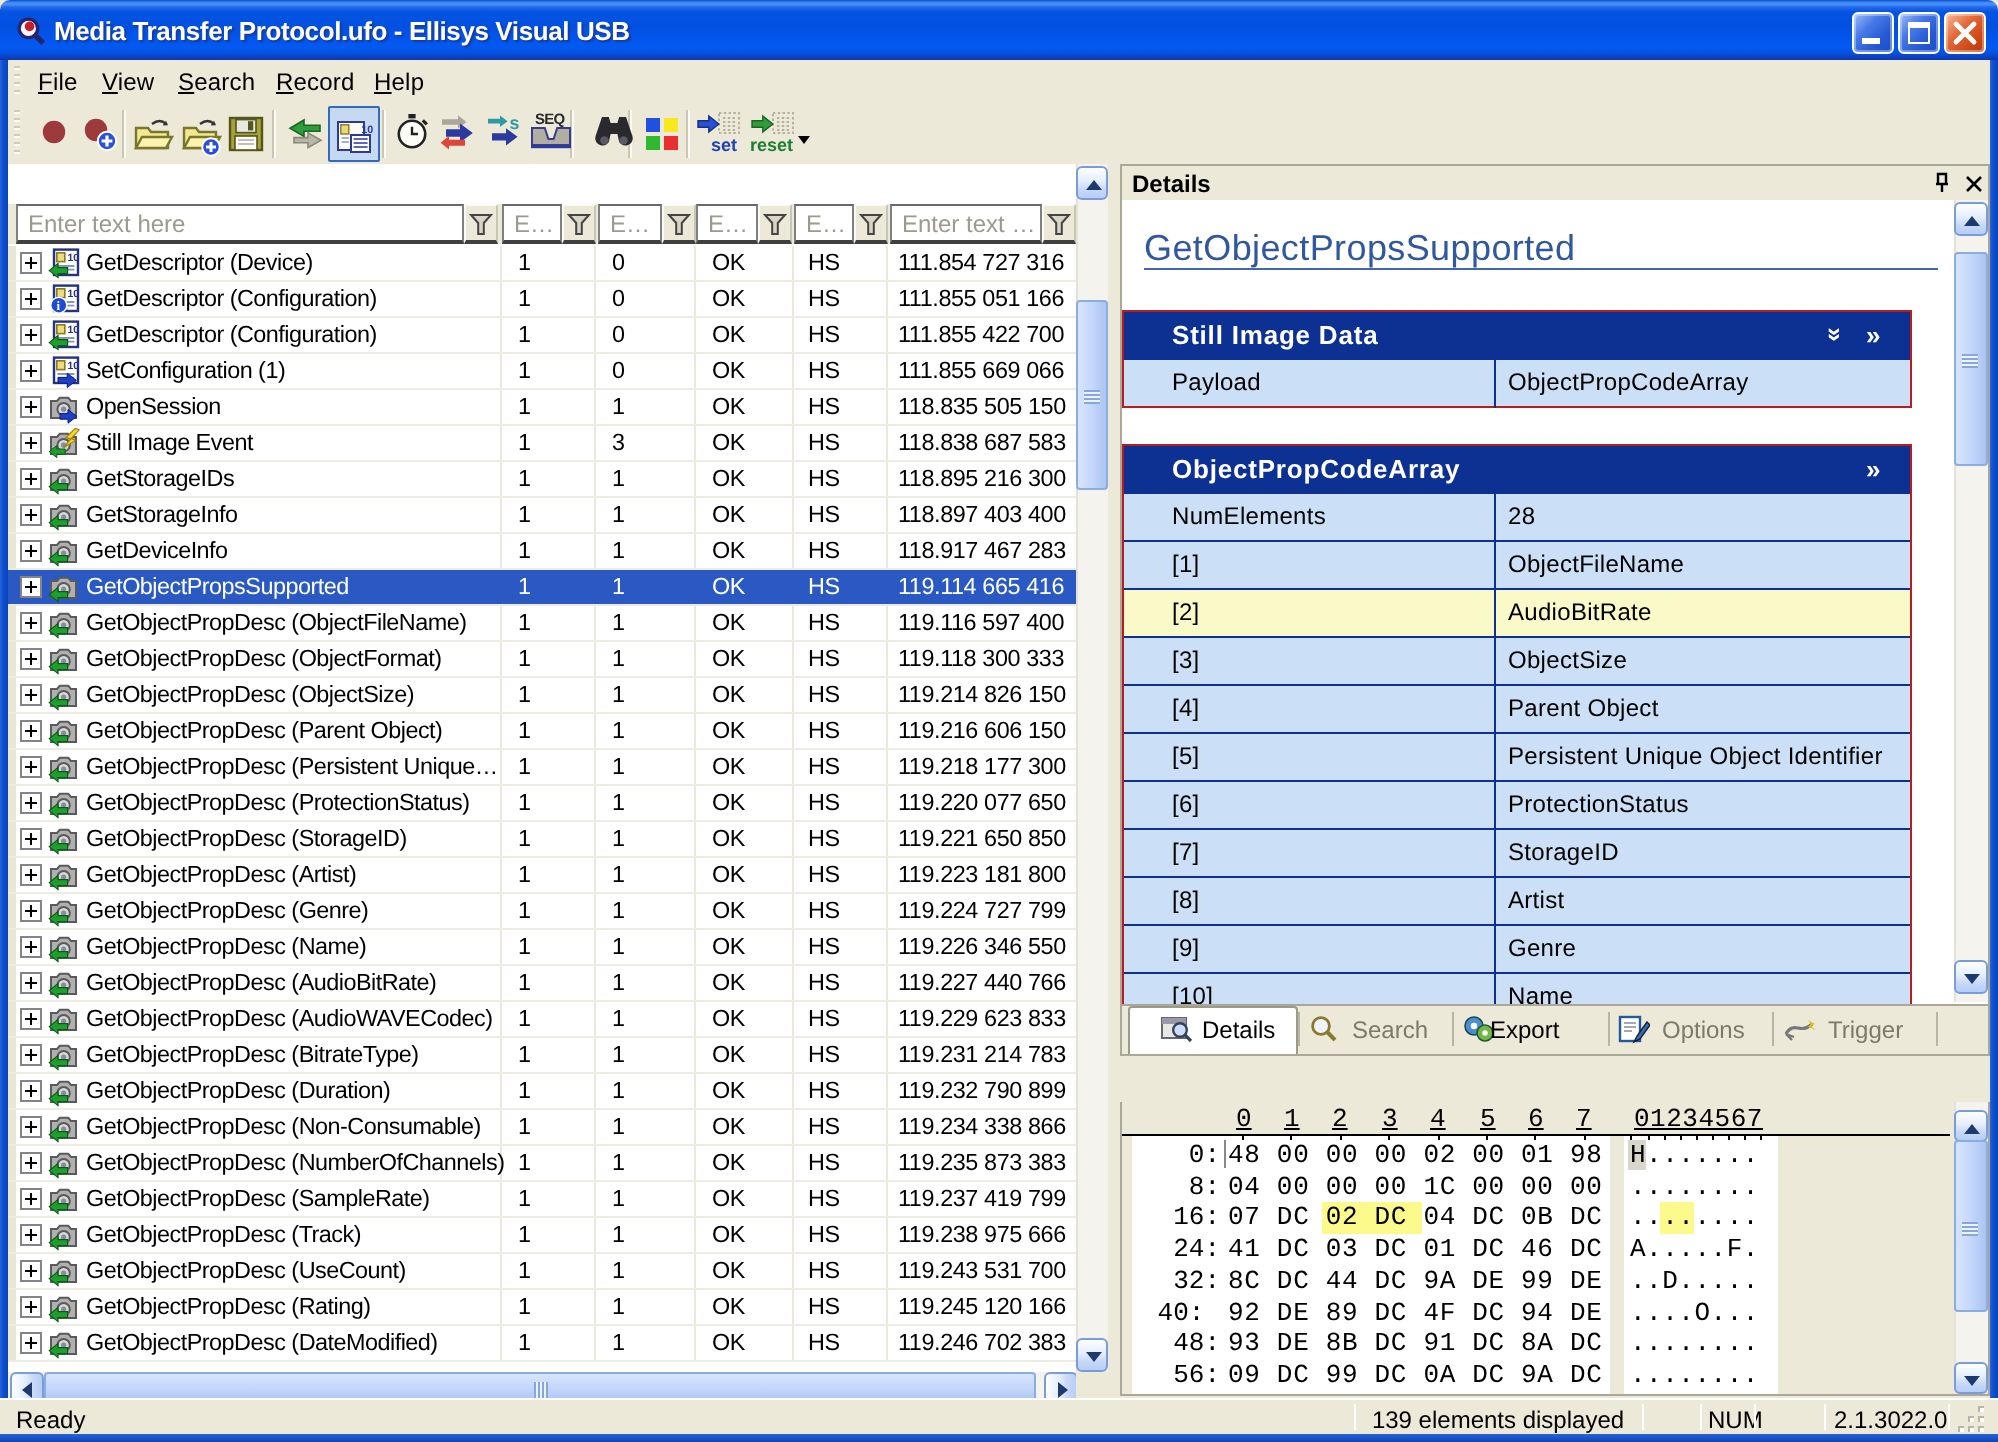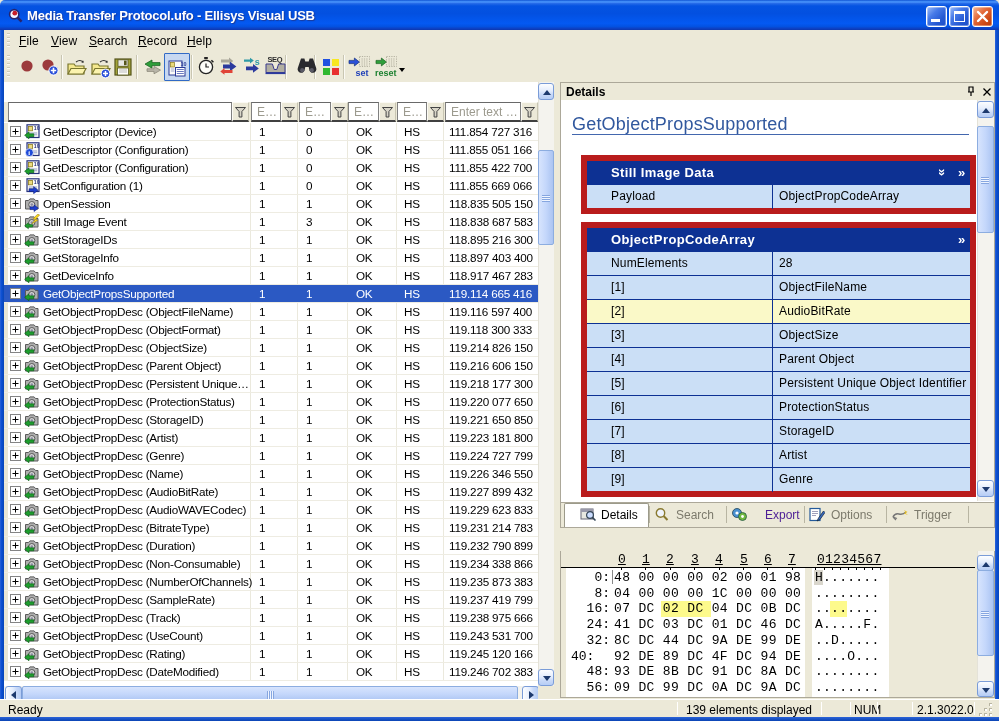--- a/index.html
+++ b/index.html
@@ -61,21 +61,21 @@
 .grip3{position:absolute;left:3px;width:8px;height:7px;
  background:repeating-linear-gradient(180deg,#86a6e0 0 1px,#eef4ff 1px 2px);}
 .grip3h{position:absolute;top:4px;width:7px;height:8px;
  background:repeating-linear-gradient(90deg,#86a6e0 0 1px,#eef4ff 1px 2px);}
 
 .panehead{background:#ece9d8;border:1px solid #aca899;}
 .phtxt{font-size:12px;font-weight:bold;color:#000;}
 #dcontent{left:560px;top:100px;width:435px;height:403px;background:#fff;border:1px solid #aca899;border-top:none;overflow:hidden;}
 #dheading{left:11px;top:14px;font-size:18px;color:#31589e;letter-spacing:.2px;}
 #drule{left:11px;top:34px;width:397px;height:1px;background:#4367ae;}
-.dtbl{left:20px;width:395px;border:6px solid #b91c1c;}
+.dtbl{left:0;width:395px;border:1px solid #b91c1c;}
 .dthead{position:relative;height:23px;background:#0d3193;color:#fff;font-weight:bold;font-size:13px;letter-spacing:.4px;line-height:23px;padding-left:24px;}
 .dtrow{position:relative;height:24px;background:#cbdff6;border-top:1px solid #0d3193;font-size:12px;line-height:23px;color:#000;letter-spacing:.15px;}
 .dtrow.yel{background:#faf9c8;}
 .dtrow .c1{position:absolute;left:24px;top:0;}
 .dtrow .c2{position:absolute;left:192px;top:0;}
 .dtrow .cdiv{position:absolute;left:185px;top:0;width:1px;height:24px;background:#0d3193;}
 .chev{position:absolute;color:#fff;font-weight:bold;font-size:13px;}
 
 #dtabs{left:560px;top:503px;width:435px;height:25px;background:#ece9d8;border:1px solid #aca899;border-top:none;}
 .tab{top:1px;height:23px;font-size:12px;color:#7c7a6c;}
@@ -243,20 +243,21 @@
 <path d="M16.5 5h6M16.5 7h6M16.5 9h6M16.5 11h6" stroke="#b4b1a0" stroke-width="1" stroke-dasharray="1.2 1.2"></path>
 <path d="M4 6.4 h5.4 v-2.4 l5 4 -5 4 v-2.4 h-5.4 z" fill="#2e9e3a" stroke="#1c6424" stroke-width=".7"></path>
 <text x="3" y="21.5" font-size="9" font-weight="bold" font-family="Liberation Sans" fill="#1c8030">reset</text>
 </svg>
       </div>
       <div class="abs" style="left:395px;top:16px;width:0;height:0;border-left:3.5px solid transparent;border-right:3.5px solid transparent;border-top:4px solid #000"></div>
     </div>
 <div class="abs" id="lpane">
 <div class="abs" id="lfilter">
         <div class="abs fbox" style="left:4px;width:224px"></div>
+        <div class="abs ftxt" style="left:10px;width:216px">Enter text here</div>
         <div class="abs fbtn" style="left:228px">
           <div class="abs" style="left:1px;top:2px">
             <svg width="13" height="14" viewBox="0 0 13 14">
               <path d="M1.5 2.5 h10 l-3.6 4 v5.5 h-2.8 v-5.5 z" fill="#d8d5c8" stroke="#444" stroke-width="1"></path>
             </svg>
           </div>
         </div>
         <div class="abs fbox" style="left:247px;width:30px"></div>
         <div class="abs ftxt" style="left:253px;width:22px">E…</div>
         <div class="abs fbtn" style="left:277px">
@@ -789,21 +790,21 @@
 <circle cx="7.8" cy="8.6" r="3.1" fill="#d8d8d8" stroke="#5a5a5a" stroke-width="1"></circle>
 <circle cx="7.8" cy="8.6" r="1.3" fill="#8a8aa0"></circle>
               <path d="M0.6 11.3 l4.4-3.5 v2 h4.8 v3 h-4.8 v2 z" fill="#1e9e2e" stroke="#0a5c14" stroke-width=".6"></path>
             </svg>
           </div>
           <div class="abs rtxt" style="left:39px">GetObjectPropDesc (AudioBitRate)</div>
           <div class="abs rtxt" style="left:255px">1</div>
           <div class="abs rtxt" style="left:302px">1</div>
           <div class="abs rtxt" style="left:352px">OK</div>
           <div class="abs rtxt" style="left:400px">HS</div>
-          <div class="abs rtxt" style="left:445px;letter-spacing:-0.2px">119.227 899 432</div>
+          <div class="abs rtxt" style="left:445px;letter-spacing:-0.2px">119.227 440 766</div>
         </div>
         <div class="abs lrow" style="top:378px">
           <div class="abs gut"></div>
           <div class="abs pbox">
             <svg width="11" height="11" viewBox="0 0 11 11">
               <rect x="0.5" y="0.5" width="10" height="10" fill="#fff" stroke="#848484"></rect>
               <path d="M2.5 5.5h6M5.5 2.5v6" stroke="#000" stroke-width="1"></path>
             </svg>
           </div>
           <div class="abs ricon">
@@ -1120,20 +1121,25 @@
         <div class="dtrow">
           <span class="c1">[8]</span>
           <span class="cdiv"></span>
           <span class="c2">Artist</span>
         </div>
         <div class="dtrow">
           <span class="c1">[9]</span>
           <span class="cdiv"></span>
           <span class="c2">Genre</span>
         </div>
+        <div class="dtrow">
+          <span class="c1">[10]</span>
+          <span class="cdiv"></span>
+          <span class="c2">Name</span>
+        </div>
       </div>
 <div class="abs strack" style="left:416px;top:0;width:17px;height:401px"></div>
       <div class="abs sbtn" style="left:416px;top:1px;width:17px;height:17px">
         <div class="arr" style="left:4px;top:6px;border-left:4px solid transparent;border-right:4px solid transparent;border-bottom:5px solid #1d3a6e"></div>
       </div>
       <div class="abs sthumb" style="left:416px;top:26px;width:17px;height:107px">
         <div class="grip3" style="top:50px"></div>
       </div>
       <div class="abs sbtn" style="left:416px;top:380px;width:17px;height:17px">
         <div class="arr" style="left:4px;top:6px;border-left:4px solid transparent;border-right:4px solid transparent;border-top:5px solid #1d3a6e"></div>
@@ -1158,21 +1164,21 @@
       </div>
       <div class="abs tab" style="left:115px;top:5px;color:#7c7a6c">Search</div>
       <div class="abs" style="left:170px;top:4px">
         <svg width="17" height="15" viewBox="0 0 17 15">
           <circle cx="6" cy="6" r="4.5" fill="#4a90d0" stroke="#245" stroke-width=".8"></circle>
           <circle cx="6" cy="6" r="1.6" fill="#fff"></circle>
           <circle cx="11.5" cy="9.5" r="4" fill="#70b840" stroke="#254" stroke-width=".8"></circle>
           <circle cx="11.5" cy="9.5" r="1.4" fill="#fff"></circle>
         </svg>
       </div>
-      <div class="abs tab" style="left:204px;top:5px;color:#4c1d95">Export</div>
+      <div class="abs tab" style="left:184px;top:5px;color:#000000">Export</div>
       <div class="abs" style="left:248px;top:4px">
         <svg width="16" height="15" viewBox="0 0 16 15">
           <rect x="1" y="1.5" width="10" height="12" fill="#fff" stroke="#245a9a" stroke-width="1.2"></rect>
           <path d="M3 4.5h6M3 6.5h6M3 8.5h4" stroke="#88a" stroke-width=".8"></path>
           <path d="M14.5 4 l-5 7 -1.5 3 3-1.5 5-7 z" fill="#3a6ac0" stroke="#123" stroke-width=".7"></path>
         </svg>
       </div>
       <div class="abs tab" style="left:270px;top:5px;color:#7c7a6c">Options</div>
       <div class="abs" style="left:330px;top:4px">
         <svg width="17" height="15" viewBox="0 0 17 15">
@@ -1224,21 +1230,21 @@
       <div class="abs mono ascrow" style="left:254px;top:35px">........</div>
       <div class="abs mono" style="left:10px;top:50px;width:39px;text-align:right">16:</div>
       <div class="abs mono hexrow" style="left:53px;top:50px">07 DC 02 DC 04 DC 0B DC</div>
       <div class="abs mono ascrow" style="left:254px;top:50px">........</div>
       <div class="abs mono" style="left:10px;top:66px;width:39px;text-align:right">24:</div>
       <div class="abs mono hexrow" style="left:53px;top:66px">41 DC 03 DC 01 DC 46 DC</div>
       <div class="abs mono ascrow" style="left:254px;top:66px">A.....F.</div>
       <div class="abs mono" style="left:10px;top:82px;width:39px;text-align:right">32:</div>
       <div class="abs mono hexrow" style="left:53px;top:82px">8C DC 44 DC 9A DE 99 DE</div>
       <div class="abs mono ascrow" style="left:254px;top:82px">..D.....</div>
-      <div class="abs mono" style="left:10px;top:98px;width:39px;text-align:left">40:</div>
+      <div class="abs mono" style="left:10px;top:98px;width:39px;text-align:center">40:</div>
       <div class="abs mono hexrow" style="left:53px;top:98px">92 DE 89 DC 4F DC 94 DE</div>
       <div class="abs mono ascrow" style="left:254px;top:98px">....O...</div>
       <div class="abs mono" style="left:10px;top:113px;width:39px;text-align:right">48:</div>
       <div class="abs mono hexrow" style="left:53px;top:113px">93 DE 8B DC 91 DC 8A DC</div>
       <div class="abs mono ascrow" style="left:254px;top:113px">........</div>
       <div class="abs mono" style="left:10px;top:129px;width:39px;text-align:right">56:</div>
       <div class="abs mono hexrow" style="left:53px;top:129px">09 DC 99 DC 0A DC 9A DC</div>
       <div class="abs mono ascrow" style="left:254px;top:129px">........</div>
       <div class="abs strack" style="left:416px;top:0;width:17px;height:145px"></div>
       <div class="abs sbtn" style="left:416px;top:4px;width:17px;height:16px">

